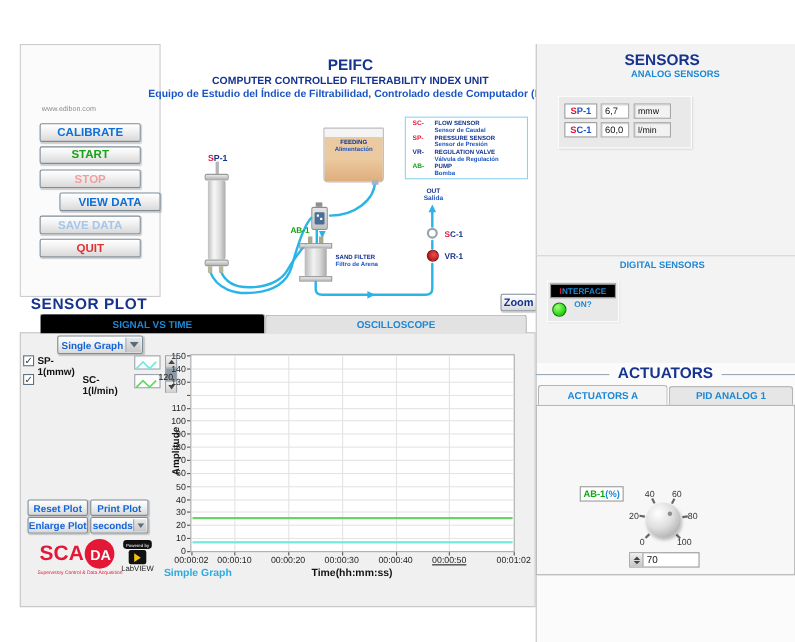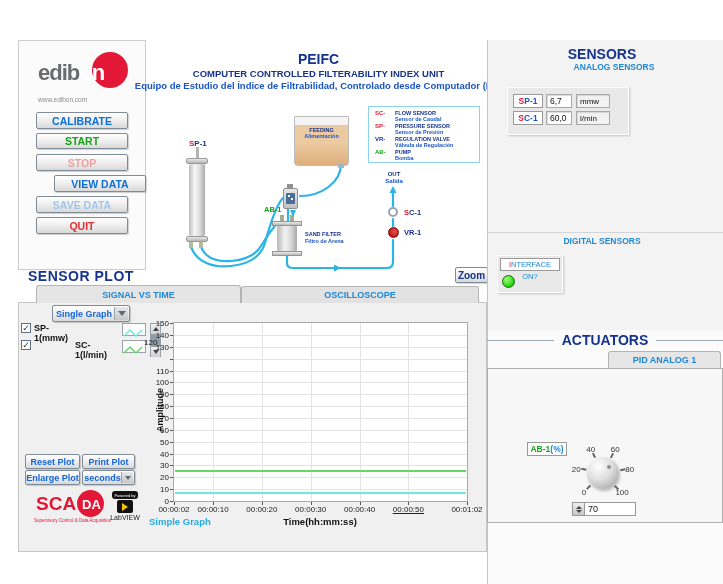--- a/index.html
+++ b/index.html
@@ -28,26 +28,20 @@
   .spin-tri{width:0;height:0;border-left:3px solid transparent;border-right:3px solid transparent;}
   .diagram-lbl{position:absolute;font-weight:bold;white-space:nowrap;}
 </style>
 </head>
 <body>
 
 <div id="stage">
 
   <div class="abs" style="left:18px;top:40px;width:126px;height:228px;background:#fbfbfb;border:1px solid #cccccc;"></div>
 
-  <div class="abs" style="left:36px;top:48px;width:96px;height:50px;">
-    <span class="abs" style="left:56px;top:4px;width:36px;height:36px;border-radius:50%;background:#e31837;"></span>
-    <span class="abs" style="left:2px;top:12px;font-size:22px;font-weight:bold;color:#6a6c6e;letter-spacing:-1px;">
-      <span>edib</span><span style="color:#ffffff;">on</span>
-    </span>
-  </div>
   <div class="abs" style="left:38px;top:96px;font-size:6.5px;color:#8a8a8a;">www.edibon.com</div>
   <div id="sidebar-buttons" class="abs" style="left:0;top:0;width:0;height:0;">
       <div class="lvbtn" style="position: absolute; left: 36px; top: 112px; width: 92px; height: 17px; font-size: 10.5px; color: rgb(13, 111, 216);">CALIBRATE</div>
       <div class="lvbtn" style="position: absolute; left: 36px; top: 133px; width: 92px; height: 16px; font-size: 10.5px; color: rgb(23, 162, 23);">START</div>
       <div class="lvbtn" style="position: absolute; left: 36px; top: 154px; width: 92px; height: 17px; font-size: 10.5px; color: rgb(240, 159, 159);">STOP</div>
       <div class="lvbtn" style="position: absolute; left: 36px; top: 175px; width: 92px; height: 17px; font-size: 10.5px; color: rgb(13, 111, 216); margin-left: 18px;">VIEW DATA</div>
       <div class="lvbtn" style="position: absolute; left: 36px; top: 196px; width: 92px; height: 17px; font-size: 10.5px; color: rgb(163, 198, 233);">SAVE DATA</div>
       <div class="lvbtn" style="position: absolute; left: 36px; top: 217px; width: 92px; height: 17px; font-size: 10.5px; color: rgb(224, 50, 50);">QUIT</div>
     </div>
 
@@ -140,21 +134,21 @@
   <div class="abs diagram-lbl navy fl-red" style="left:404px;top:208px;font-size:7.5px;">SC-1</div>
   <div class="abs" style="left:388px;top:227px;width:11px;height:11px;border-radius:50%;background:radial-gradient(circle at 60% 40%,#e85050,#c01818 70%);border:1px solid #7d1010;box-sizing:border-box;"></div>
   <div class="abs diagram-lbl navy" style="left:404px;top:228px;font-size:7.5px;">VR-1</div>
 
   <div class="abs lvbtn navy" style="left:455px;top:267px;width:33px;height:16px;font-size:10px;">Zoom</div>
 
   <div class="abs navy" style="left:28px;top:268px;font-size:14px;font-weight:bold;letter-spacing:.5px;">SENSOR PLOT</div>
 
   <div class="abs" style="left:18px;top:302px;width:469px;height:250px;background:#f0f0f0;border:1px solid #c6c6c6;box-sizing:border-box;"></div>
 
-  <div class="abs tab" style="left:36px;top:285px;width:205px;height:18px;background:#e5e5e5;font-size:9px;z-index:2;">
+  <div class="abs tab" style="left:36px;top:285px;width:205px;height:18px;background:#000000;font-size:9px;z-index:2;">
     <span>SIGNAL VS TIME</span>
   </div>
   <div class="abs tab" style="left:241px;top:286px;width:238px;height:17px;background:#e2e2e2;font-size:9px;">
     <span>OSCILLOSCOPE</span>
   </div>
 
   <div class="abs lvbtn" style="left:52px;top:305px;width:78px;height:17px;padding-right:14px;font-size:9px;color:#1565d8;">
     <span>Single Graph</span>
     <span class="abs ctr" style="right:1px;top:1px;width:13px;height:13px;background:linear-gradient(180deg,#e8e8e8,#c8c8c8);border-left:1px solid #98a4ae;">
       <span style="width:0;height:0;border-left:4px solid transparent;border-right:4px solid transparent;border-top:5px solid #5a6a78;"></span>
@@ -296,28 +290,31 @@
       <div style="position: absolute; left: 38px; top: 6px; width: 26px; height: 14px; background: rgb(255, 255, 255); border: 1px solid rgb(168, 168, 168); box-sizing: border-box; box-shadow: rgba(0, 0, 0, 0.15) 1px 1px 1px inset; font-size: 8.5px; color: rgb(17, 17, 17); padding: 1px 0px 0px 3px;">6,7</div>
       <div style="position: absolute; left: 68px; top: 6px; width: 34px; height: 14px; background: rgb(242, 242, 242); border: 1px solid rgb(168, 168, 168); box-sizing: border-box; box-shadow: rgba(0, 0, 0, 0.12) 1px 1px 1px inset; font-size: 8px; color: rgb(17, 17, 17); padding: 1.5px 0px 0px 3px;">mmw</div>
       <div class="fl-red" style="position: absolute; left: 5px; top: 23px; width: 30px; height: 14px; background: rgb(255, 255, 255); border: 1px solid rgb(153, 153, 153); box-sizing: border-box; font-size: 8.5px; font-weight: bold; color: rgb(26, 85, 196); text-align: center; line-height: 12px;">SC-1</div>
       <div style="position: absolute; left: 38px; top: 23px; width: 26px; height: 14px; background: rgb(255, 255, 255); border: 1px solid rgb(168, 168, 168); box-sizing: border-box; box-shadow: rgba(0, 0, 0, 0.15) 1px 1px 1px inset; font-size: 8.5px; color: rgb(17, 17, 17); padding: 1px 0px 0px 3px;">60,0</div>
       <div style="position: absolute; left: 68px; top: 23px; width: 34px; height: 14px; background: rgb(242, 242, 242); border: 1px solid rgb(168, 168, 168); box-sizing: border-box; box-shadow: rgba(0, 0, 0, 0.12) 1px 1px 1px inset; font-size: 8px; color: rgb(17, 17, 17); padding: 1.5px 0px 0px 3px;">l/min</div>
     </div>
 
   <div class="abs blue" style="left:487px;top:236px;width:230px;text-align:center;font-size:8.5px;font-weight:bold;">DIGITAL SENSORS</div>
 
   <div class="abs" style="left:497px;top:255px;width:66px;height:38px;background:#e9e9e9;border:1px solid #ffffff;box-shadow:1px 1px 2px rgba(0,0,0,.2);box-sizing:border-box;">
-    <div class="fl-red" style="position:absolute;left:2px;top:2px;width:60px;height:13px;background:#ffffff;border:1px solid #999;box-sizing:border-box;
-                font-size:7.5px;font-weight:normal;color:#1e88d4;text-align:center;line-height:12px;">INTERFACE ON?</div>
+    <div class="fl-red" style="position:absolute;left:2px;top:2px;width:60px;height:13px;background:#000000;border:1px solid #999;box-sizing:border-box;
+                font-size:7.5px;font-weight:bold;color:#1e88d4;text-align:center;line-height:12px;">INTERFACE ON?</div>
     <div id="interface-led" style="position: absolute; left: 4px; top: 19px; width: 13px; height: 13px; border-radius: 50%; border: 1px solid rgb(21, 112, 5); box-sizing: border-box; background: radial-gradient(circle at 35% 30%, rgb(165, 255, 125), rgb(47, 220, 26) 60%, rgb(31, 158, 6));"></div>
   </div>
 
   <div class="abs" style="left:487px;top:340px;width:236px;height:1px;background:#9aa9b4;"></div>
   <div class="abs" style="left:487px;top:331px;width:236px;text-align:center;">
     <span class="navy" style="font-size:14px;font-weight:bold;background:#fbfbfb;padding:0 8px;position:relative;">ACTUATORS</span>
+  </div>
+  <div class="abs tab" style="left:489px;top:350px;width:118px;height:18px;background:#f4f4f4;font-size:9px;z-index:2;">
+    <span>ACTUATORS A</span>
   </div>
   <div class="abs tab" style="left:608px;top:351px;width:113px;height:17px;background:#e6e6e6;font-size:9px;">
     <span>PID ANALOG 1</span>
   </div>
   <div class="abs" style="left:487px;top:368px;width:236px;height:155px;background:#f7f7f7;border:1px solid #b0b0b0;box-sizing:border-box;"></div>
 
   <div class="abs" style="left:527px;top:442px;width:40px;height:14px;background:#fff;border:1px solid #999;box-sizing:border-box;
               font-size:8.5px;font-weight:bold;text-align:center;line-height:12px;">
     <span style="color:#11a611;">AB-1</span><span style="color:#1e88d4;">(%)</span>
   </div>

